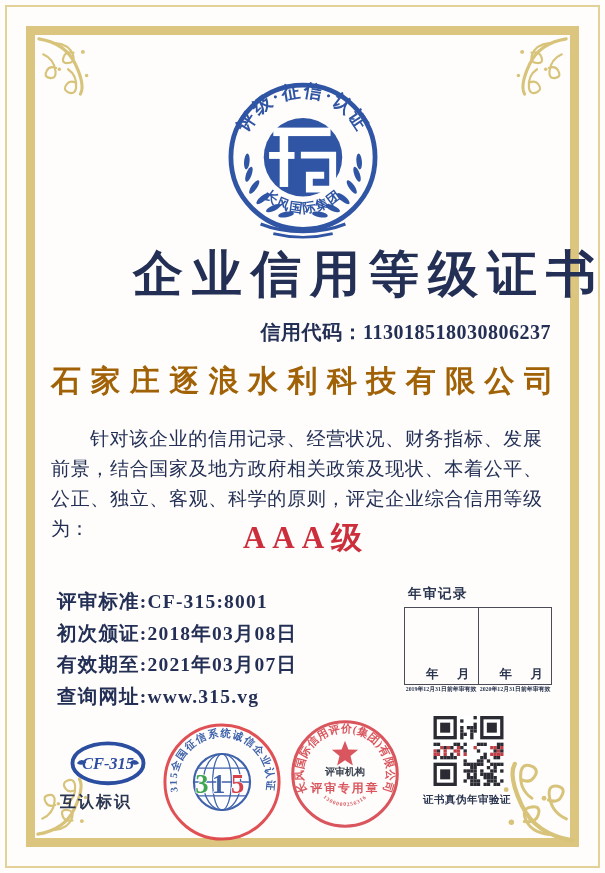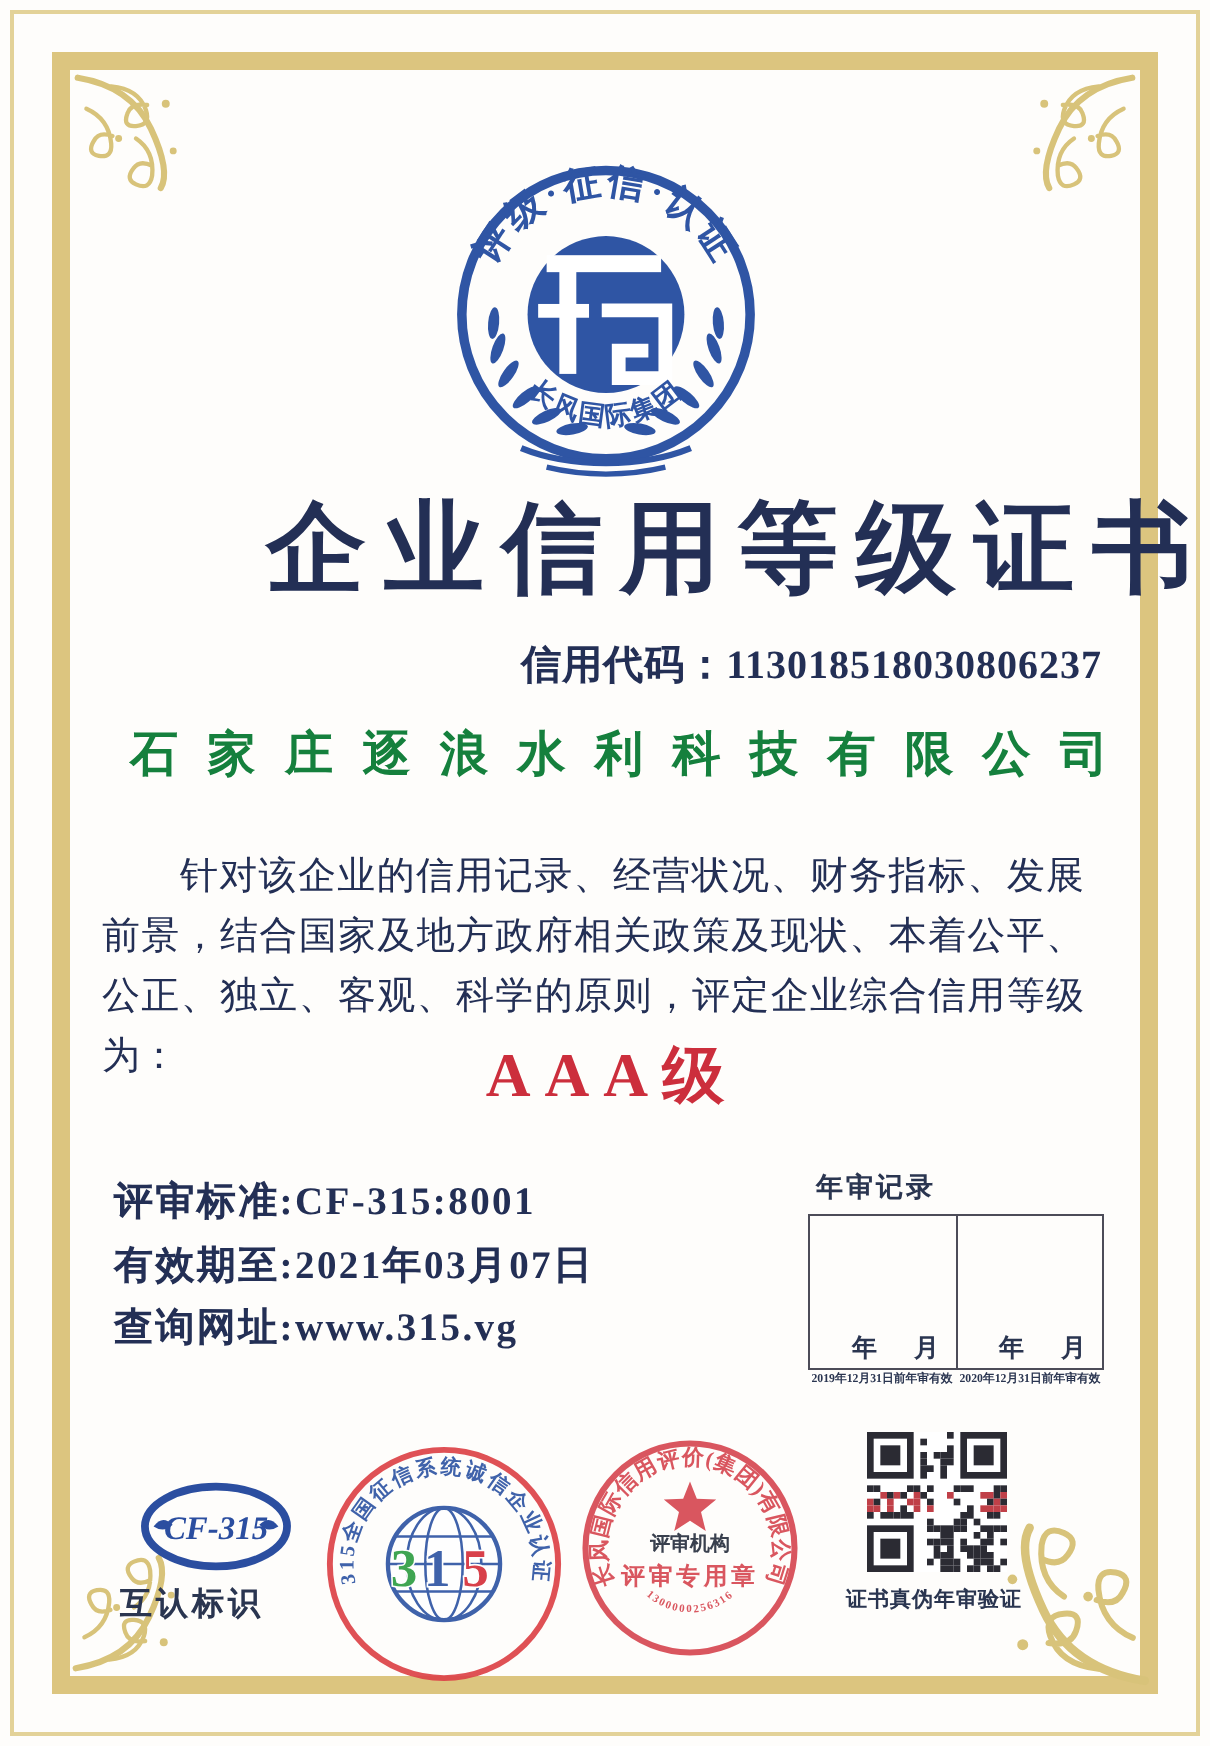--- a/index.html
+++ b/index.html
@@ -22,23 +22,23 @@
   .fl-br{bottom:30px;right:30px;width:86px;height:86px;transform:scale(-1,-1);}
   
   .logo{position:absolute;top:64px;left:50%;transform:translateX(-50%);width:212px;height:180px;}
   .ink-blue{fill:var(--blue);}
   .line-blue{stroke:var(--blue);fill:none;}
   
   .title{position:absolute;top:241px;left:0;width:100%;text-align:right;
     font-size:50px;font-weight:bold;color:var(--navy);letter-spacing:9px;text-indent:9px;}
   .credit-line{position:absolute;top:319px;right:54px;font-size:20px;font-weight:bold;
     color:var(--navy);letter-spacing:.5px;}
-  .company{position:absolute;top:361px;left:51px;right:51px;font-size:24px;font-weight:bold;
-    color:#15803d;font-family:"Liberation Sans","DejaVu Sans",sans-serif;
-    text-align:justify;text-align-last:justify;margin-left:14px;}
+  .company{position:absolute;top:361px;left:51px;right:51px;font-size:30px;font-weight:bold;
+    color:#a16207;font-family:"Liberation Sans","DejaVu Sans",sans-serif;
+    text-align:justify;text-align-last:justify;}
   .body-text{position:absolute;top:424px;left:51px;right:63px;font-size:19px;font-weight:normal;
     color:var(--navy);line-height:30px;text-align:justify;text-indent:2.05em;
     font-family:"Liberation Sans","DejaVu Sans",sans-serif;}
   .rating{position:absolute;top:517px;left:0;width:100%;text-align:center;font-size:31px;
     font-weight:bold;color:var(--red);letter-spacing:7px;text-indent:7px;}
   
   .details{position:absolute;top:586px;left:57px;}
   .detail-line{font-size:19.5px;font-weight:bold;color:var(--navy);line-height:31.5px;letter-spacing:1.2px;}
   
   .review{position:absolute;top:585px;left:404px;width:150px;color:#2a3550;}
@@ -151,20 +151,21 @@
 </div>
 
 <div class="title">企业信用等级证书</div>
 <div class="credit-line">信用代码：113018518030806237</div>
 <div class="company">石家庄逐浪水利科技有限公司</div>
 <div class="body-text">针对该企业的信用记录、经营状况、财务指标、发展前景，结合国家及地方政府相关政策及现状、本着公平、公正、独立、客观、科学的原则，评定企业综合信用等级为：</div>
 <div class="rating">AAA级</div>
 
 <div class="details">
   <div class="detail-line">评审标准:CF-315:8001</div>
+  <div class="detail-line">初次颁证:2018年03月08日</div>
   <div class="detail-line">有效期至:2021年03月07日</div>
   <div class="detail-line">查询网址:www.315.vg</div>
 </div>
 
 <div class="review">
   <div class="review-title">年审记录</div>
   <div class="review-table">
     <div class="review-cell">
       <span class="ym">年　月</span>
     </div>

